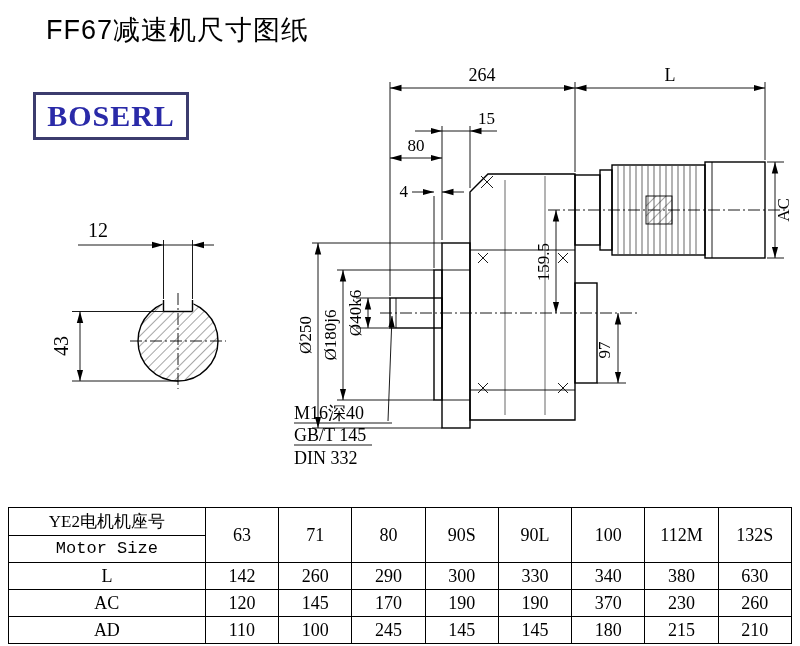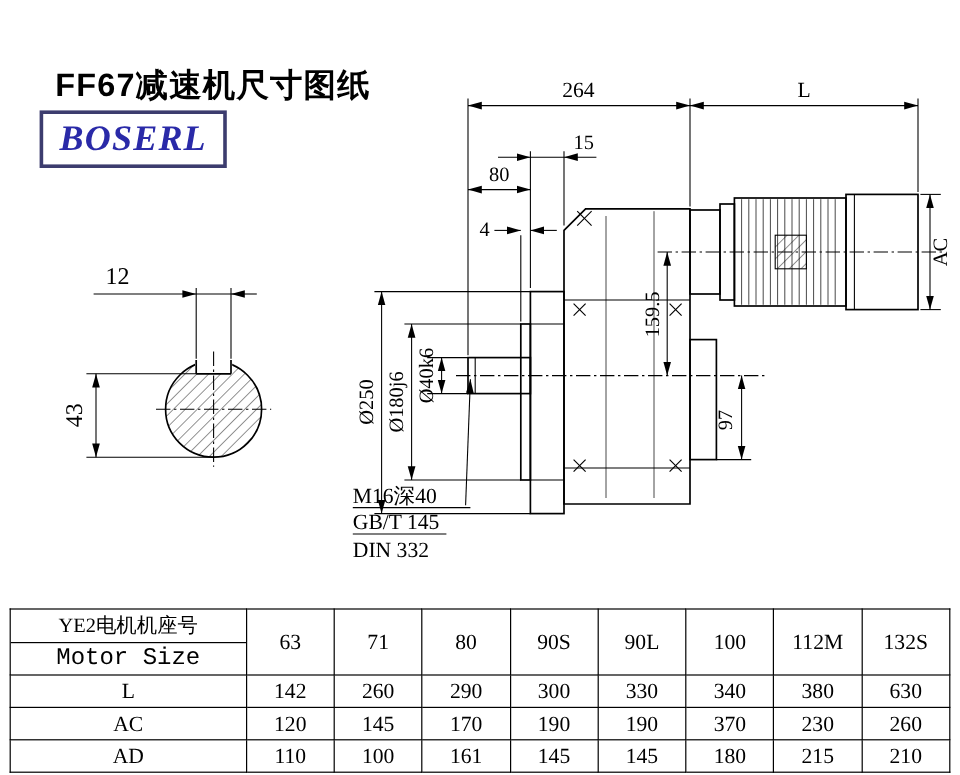--- a/index.html
+++ b/index.html
@@ -1,39 +1,39 @@
 <!DOCTYPE html>
 <html><head>
 <meta charset="utf-8">
 <style>
   html,body{margin:0;padding:0;background:#fff;}
   .page{position:relative;width:800px;height:646px;background:#fff;overflow:hidden;
         font-family:"Liberation Serif",serif;color:#000;}
-  .title{position:absolute;left:46px;top:12px;font-size:27px;font-weight:bold;
-         font-family:"Liberation Sans",sans-serif;letter-spacing:1px;margin-top:41px;}
+  .title{position:absolute;left:46px;top:12px;font-size:27px;font-weight:normal;
+         font-family:"Liberation Sans",sans-serif;letter-spacing:1px;}
   .brand{position:absolute;left:33px;top:92px;width:150px;height:42px;
          border:3px solid #3c3c6e;display:flex;align-items:center;justify-content:center;
          font-family:"Liberation Serif",serif;font-weight:bold;font-size:30px;
-         color:#2a2aa8;letter-spacing:1px;background:#fff;font-style:italic;}
+         color:#2a2aa8;letter-spacing:1px;background:#fff;}
   svg text{font-family:"Liberation Serif",serif;fill:#000;}
   .dim{font-size:18px;}
   .dimS{font-size:17px;}
   .dimL{font-size:20px;}
   .note{font-size:18px;}
   .ol{stroke:#000;stroke-width:1.4;fill:none;}
   .tl{stroke:#000;stroke-width:0.9;fill:none;}
   .fin{stroke:#000;stroke-width:0.6;fill:none;}
   .cl{stroke:#000;stroke-width:0.9;fill:none;stroke-dasharray:12 3 2 3;}
   .tablewrap{position:absolute;left:8px;top:507px;width:786px;}
   table{border-collapse:collapse;table-layout:fixed;width:784px;}
   td{border:1px solid #000;text-align:center;vertical-align:middle;
      font-size:18px;padding:0;height:26px;}
   td.hcell{padding:0;height:54px;}
   .hcn{border-bottom:1px solid #000;height:27px;line-height:27px;font-size:17px;}
-  .hen{height:26px;line-height:26px;font-family:"Liberation Mono",monospace;font-size:20px;}
+  .hen{height:26px;line-height:26px;font-family:"Liberation Mono",monospace;font-size:17px;}
 </style>
 </head>
 <body>
 
 <div class="page">
 
   <div class="title">FF67减速机尺寸图纸</div>
   <div class="brand">BOSERL</div>
 
   <svg width="800" height="505" viewBox="0 0 800 505">
@@ -268,21 +268,21 @@
         <td>190</td>
         <td>190</td>
         <td>370</td>
         <td>230</td>
         <td>260</td>
       </tr>
       <tr>
         <td>AD</td>
         <td>110</td>
         <td>100</td>
-        <td>161</td>
+        <td>245</td>
         <td>145</td>
         <td>145</td>
         <td>180</td>
         <td>215</td>
         <td>210</td>
       </tr>
     </tbody>
       </table>
   </div>
 

